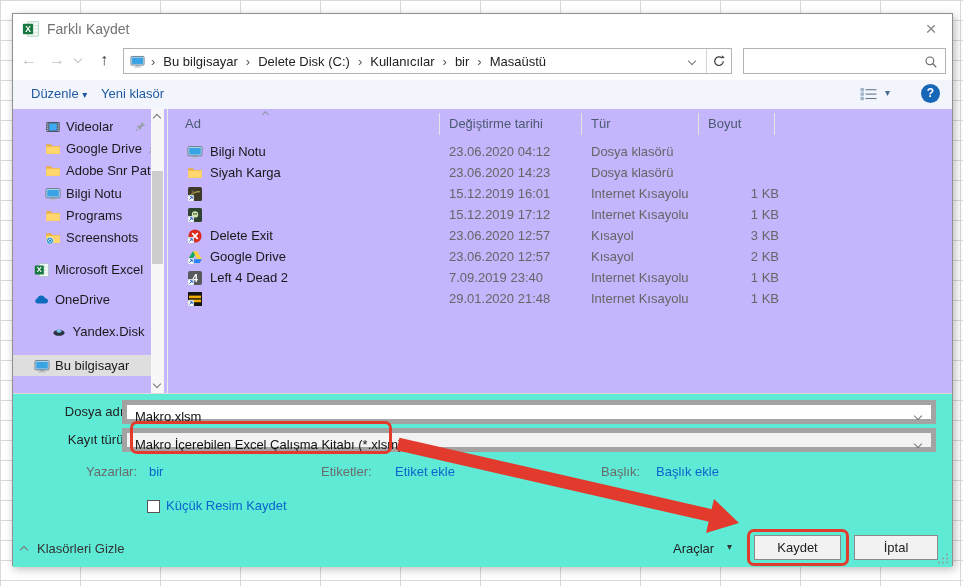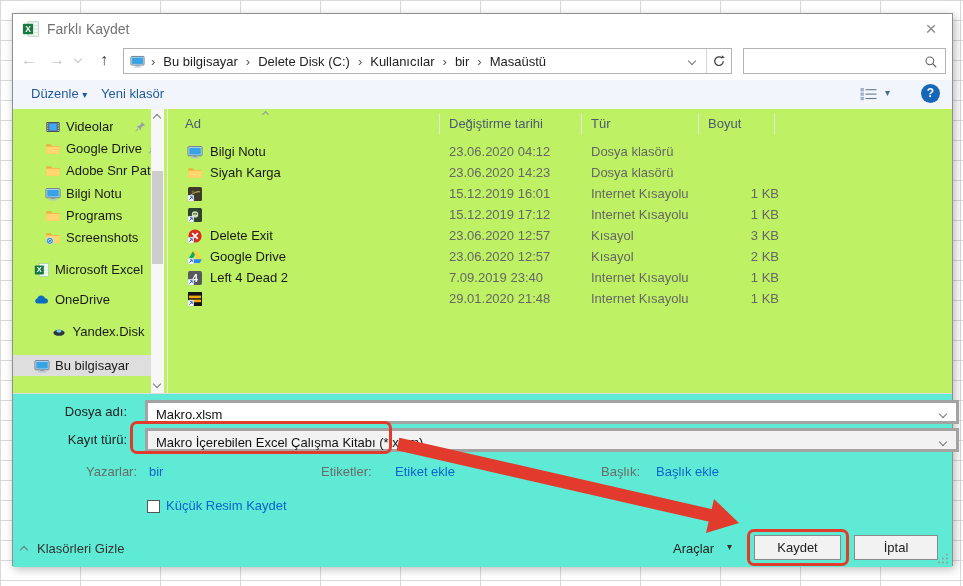--- a/index.html
+++ b/index.html
@@ -46,21 +46,21 @@
   
   .toolbar{ position:absolute; left:0; top:66px; width:100%; height:29px; background:#f2f6fc; }
   .tool-link{ position:absolute; top:6px; font-size:13px; color:#20599f; }
   .tool-caret{ font-size:10px; color:#20599f; }
   .viewbtn{ position:absolute; left:846px; top:6px; width:20px; height:16px; }
   .view-caret{ position:absolute; left:872px; top:7px; font-size:10px; color:#4a6a8a; }
   .helpbtn{ position:absolute; left:908px; top:4px; width:19px; height:19px; border-radius:50%;
     background:#1767b8; color:#fff; font-size:12px; font-weight:bold; text-align:center; line-height:19px; }
 
   
-  .main{ position:absolute; left:0; top:95px; width:100%; height:284px; background:#bef264; }
+  .main{ position:absolute; left:0; top:95px; width:100%; height:284px; background:#c4b5fd; }
   .pane-sep{ position:absolute; left:154px; top:0; width:1px; height:100%; background:#ececec; }
   .side-item{ position:absolute; left:0; width:138px; height:21px; display:flex; align-items:center; font-size:13px; color:#1a1a1a; }
   .side-item.sel{ background:#dedede; }
   .side-item .sicon{ width:16px; height:16px; margin-right:5px; flex:0 0 16px; }
   .side-item .slabel{ white-space:nowrap; overflow:hidden; }
   .side-item.lvl1{ padding-left:21px; } .side-item.lvl2{ padding-left:32px; }
   .side-pin{ position:absolute; top:5px; width:11px; height:11px; }
   .side-scroll{ position:absolute; left:138px; top:0; width:13px; height:284px; background:#f7f7f7; }
   .side-scroll .thumb{ position:absolute; left:1px; top:62px; width:11px; height:93px; background:#cdcdcd; }
   .sc-up{ position:absolute; left:3px; top:6px; } .sc-dn{ position:absolute; left:3px; bottom:6px; }
@@ -72,21 +72,21 @@
   .frow{ position:absolute; left:156px; width:779px; height:21px; font-size:13px; }
   .frow .ficon{ position:absolute; left:18px; top:2px; width:16px; height:16px; }
   .frow .fname{ position:absolute; left:41px; top:2px; color:#191919; white-space:nowrap; }
   .frow .fdate{ position:absolute; left:280px; top:2px; color:#666; }
   .frow .ftype{ position:absolute; left:422px; top:2px; color:#666; }
   .frow .fsize{ position:absolute; left:534px; top:2px; width:76px; text-align:right; color:#666; }
 
   
   .bottom{ position:absolute; left:0; top:379px; width:100%; height:174px; background:#5eead4; border-top:1px solid #dcdcdc; }
   .flabel{ position:absolute; left:0; width:114px; text-align:right; font-size:13px; color:#222; }
-  .field{ position:absolute; left:132px; width:814px; height:24px; border:3px solid #a3a3a3; background:#fff; }
+  .field{ position:absolute; left:109px; width:814px; height:24px; border:5px solid #a3a3a3; background:#fff; }
   .field .ftext{ position:absolute; left:8px; top:4px; font-size:13px; color:#111; white-space:nowrap; }
   .field input{ position:absolute; left:8px; top:3px; width:770px; height:17px; border:none; outline:none;
     font-size:13px; font-family:"Liberation Sans",sans-serif; color:#111; background:transparent; }
   .field .fchev{ position:absolute; right:10px; top:8px; }
   .field.gray{ background:#f2f2f2; }
   .mlabel{ position:absolute; font-size:13px; color:#6b6b6b; }
   .mlink{ position:absolute; font-size:13px; color:#0b63cc; }
   .cbx{ position:absolute; left:134px; top:106px; width:13px; height:13px; border:1px solid #555; background:#fff; }
   .cbx-label{ position:absolute; left:153px; top:104px; font-size:13px; color:#0b63cc; }
   .hide-chev{ position:absolute; left:8px; top:153px; }

